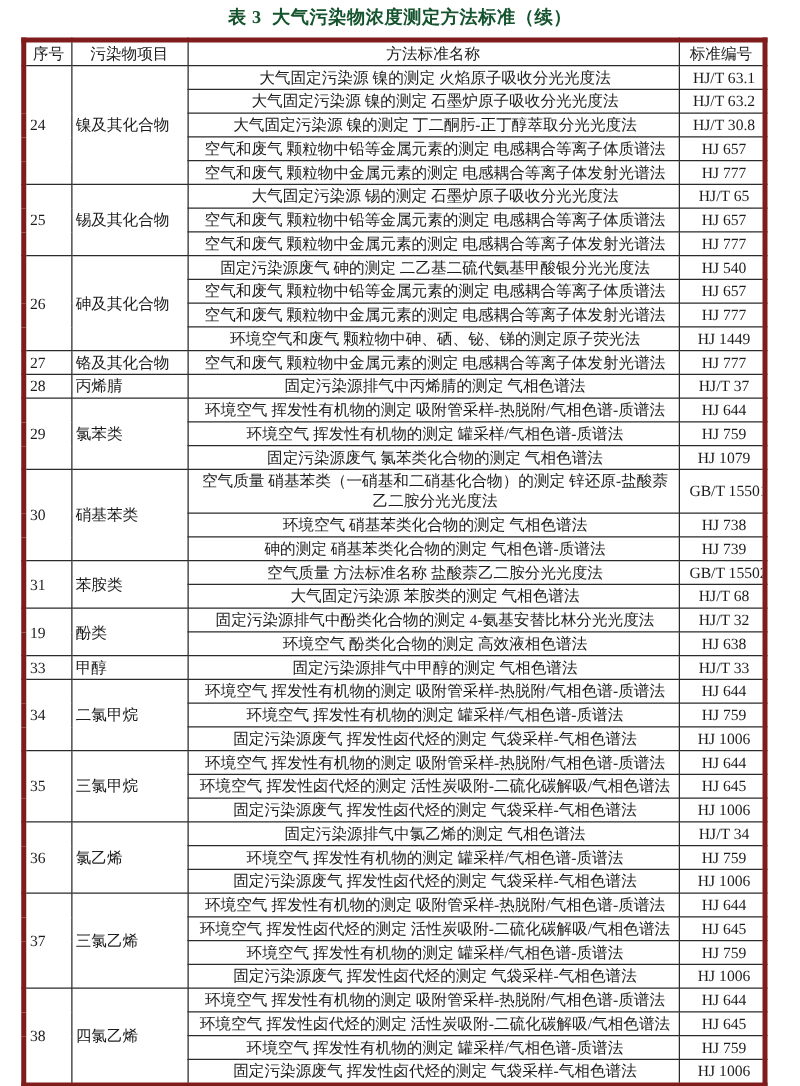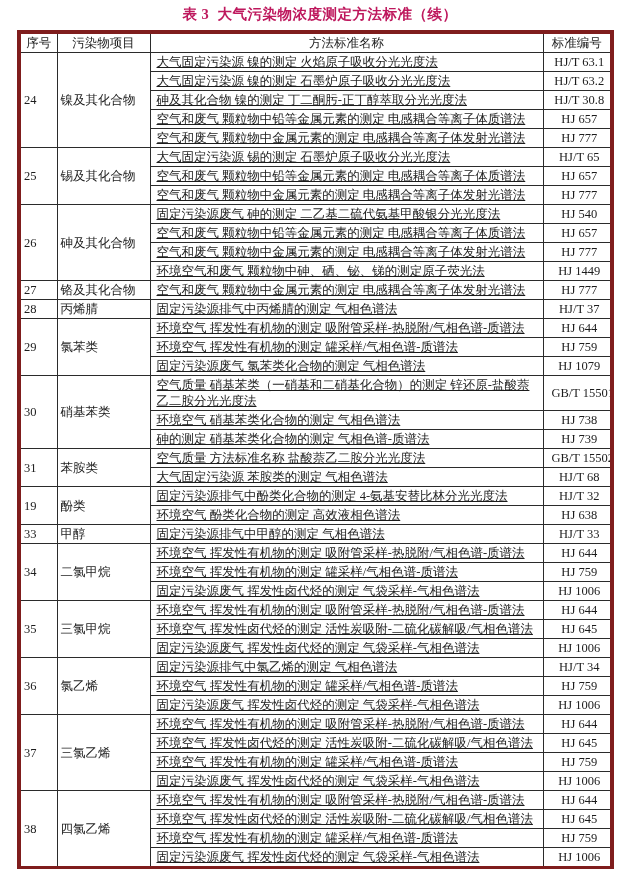--- a/index.html
+++ b/index.html
@@ -14,21 +14,21 @@
   }
   .page-title {
     text-align: center;
     font-weight: bold;
     font-size: 14.5px;
     line-height: 18px;
     padding-top: 5px;
     margin-bottom: 7px;
     white-space: pre;
     letter-spacing: 0.5px;
-    color: #be185d;
+    color: #14532d;
   }
   table.standards {
     border-collapse: collapse;
     table-layout: fixed;
     margin-left: 17px;
     width: 593px;
     border: 4px solid #7f1d1d;
   }
   .standards th, .standards td {
     border: 1px solid #2b2b2b;
@@ -39,24 +39,23 @@
     overflow: hidden;
   }
   .standards th {
     font-weight: normal;
     text-align: center;
   }
   td.c-no, td.c-pollutant {
     vertical-align: middle;
   }
   td.c-method {
-    text-align: left;
+    text-align: center;
     padding-left: 6px;
     padding-right: 3px;
-    text-decoration: underline;
   }
   td.c-code {
     text-align: center;
     padding-left: 8px;
     white-space: nowrap;
     margin-top: 45px;
   }
 </style>
 </head>
 <body>
@@ -84,21 +83,21 @@
           <td class="c-no" rowspan="5">24</td>
           <td class="c-pollutant" rowspan="5">镍及其化合物</td>
           <td class="c-method">大气固定污染源 镍的测定 火焰原子吸收分光光度法</td>
           <td class="c-code">HJ/T 63.1</td>
         </tr>
         <tr>
           <td class="c-method">大气固定污染源 镍的测定 石墨炉原子吸收分光光度法</td>
           <td class="c-code">HJ/T 63.2</td>
         </tr>
         <tr>
-          <td class="c-method">砷及其化合物 镍的测定 丁二酮肟-正丁醇萃取分光光度法</td>
+          <td class="c-method">大气固定污染源 镍的测定 丁二酮肟-正丁醇萃取分光光度法</td>
           <td class="c-code">HJ/T 30.8</td>
         </tr>
         <tr>
           <td class="c-method">空气和废气 颗粒物中铅等金属元素的测定 电感耦合等离子体质谱法</td>
           <td class="c-code">HJ 657</td>
         </tr>
         <tr>
           <td class="c-method">空气和废气 颗粒物中金属元素的测定 电感耦合等离子体发射光谱法</td>
           <td class="c-code">HJ 777</td>
         </tr>

